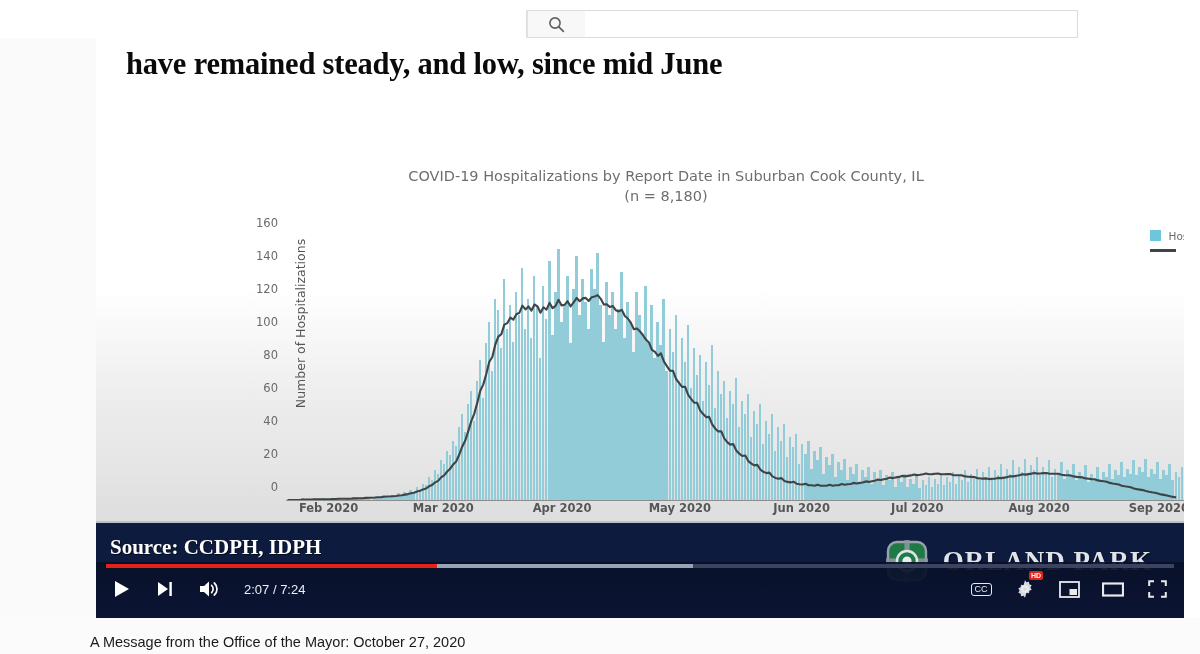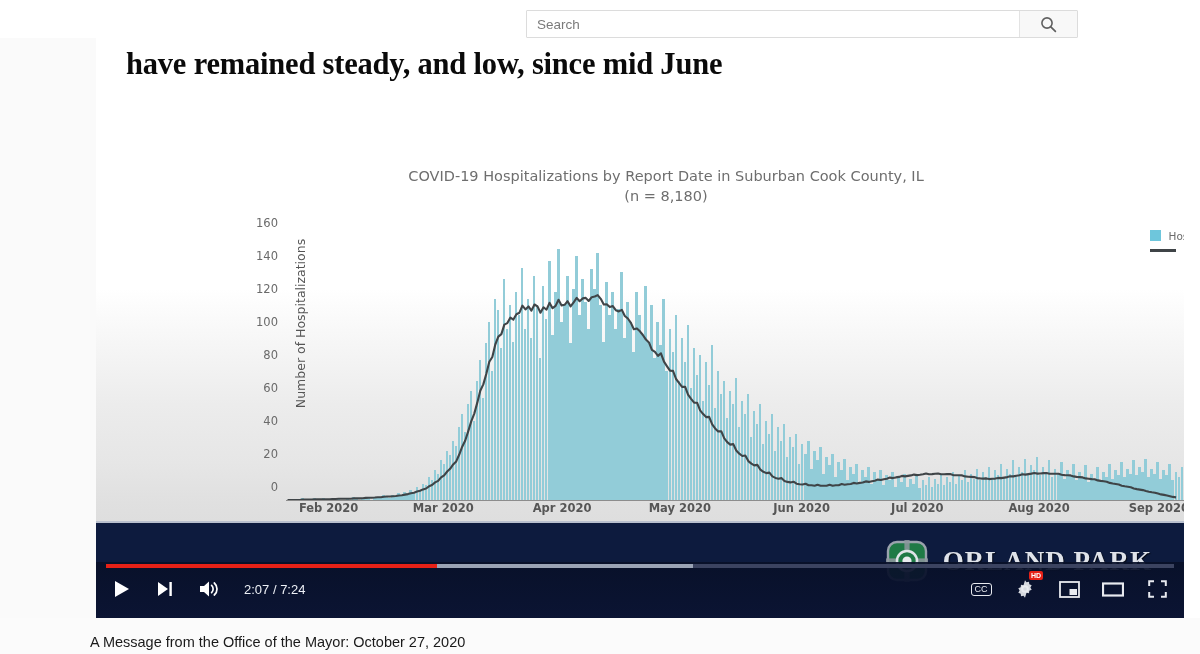--- a/index.html
+++ b/index.html
@@ -203,21 +203,20 @@
     background: #fbfbfb;
   }
 </style>
 </head>
 <body>
 
 <div id="page">
 
   <div class="topbar">
     <div class="search-wrap">
-      <input class="search-input" type="text" placeholder="Search" style="">
       <button class="search-btn">
         <svg width="17" height="17" viewBox="0 0 17 17">
           <circle cx="7" cy="7" r="5.1" fill="none" stroke="#606060" stroke-width="1.6"></circle>
           <line x1="10.8" y1="10.8" x2="15.4" y2="15.4" stroke="#606060" stroke-width="1.7" stroke-linecap="round"></line>
         </svg>
       </button>
     </div>
   </div>
 
   <div class="left-strip"></div>
@@ -575,20 +574,21 @@
             <div class="legend-row">
               <span class="legend-line"></span>
               <span class="legend-text">7 Day Moving Average</span>
             </div>
           </div>
         </div>
       </div>
     </div>
 
     <div class="source-band">
+      <div class="source-text">Source:  CCDPH, IDPH</div>
       <div class="brand">
         <svg class="brand-logo" viewBox="0 0 44 44">
           <rect x="3" y="3" width="38" height="38" rx="9" fill="#1f7a46" stroke="#9aa3ad" stroke-width="2.4"></rect>
           <rect x="19.4" y="1" width="5.2" height="42" fill="#8e989f" opacity=".85"></rect>
           <rect x="1" y="19.4" width="42" height="5.2" fill="#8e989f" opacity=".85"></rect>
           <circle cx="22" cy="22" r="11" fill="#1f7a46"></circle>
           <circle cx="22" cy="22" r="10" fill="none" stroke="#dfe4e8" stroke-width="2.6"></circle>
           <circle cx="22" cy="22" r="4.6" fill="#e9edf0"></circle>
         </svg>
         <span class="brand-name">ORLAND PARK</span>

